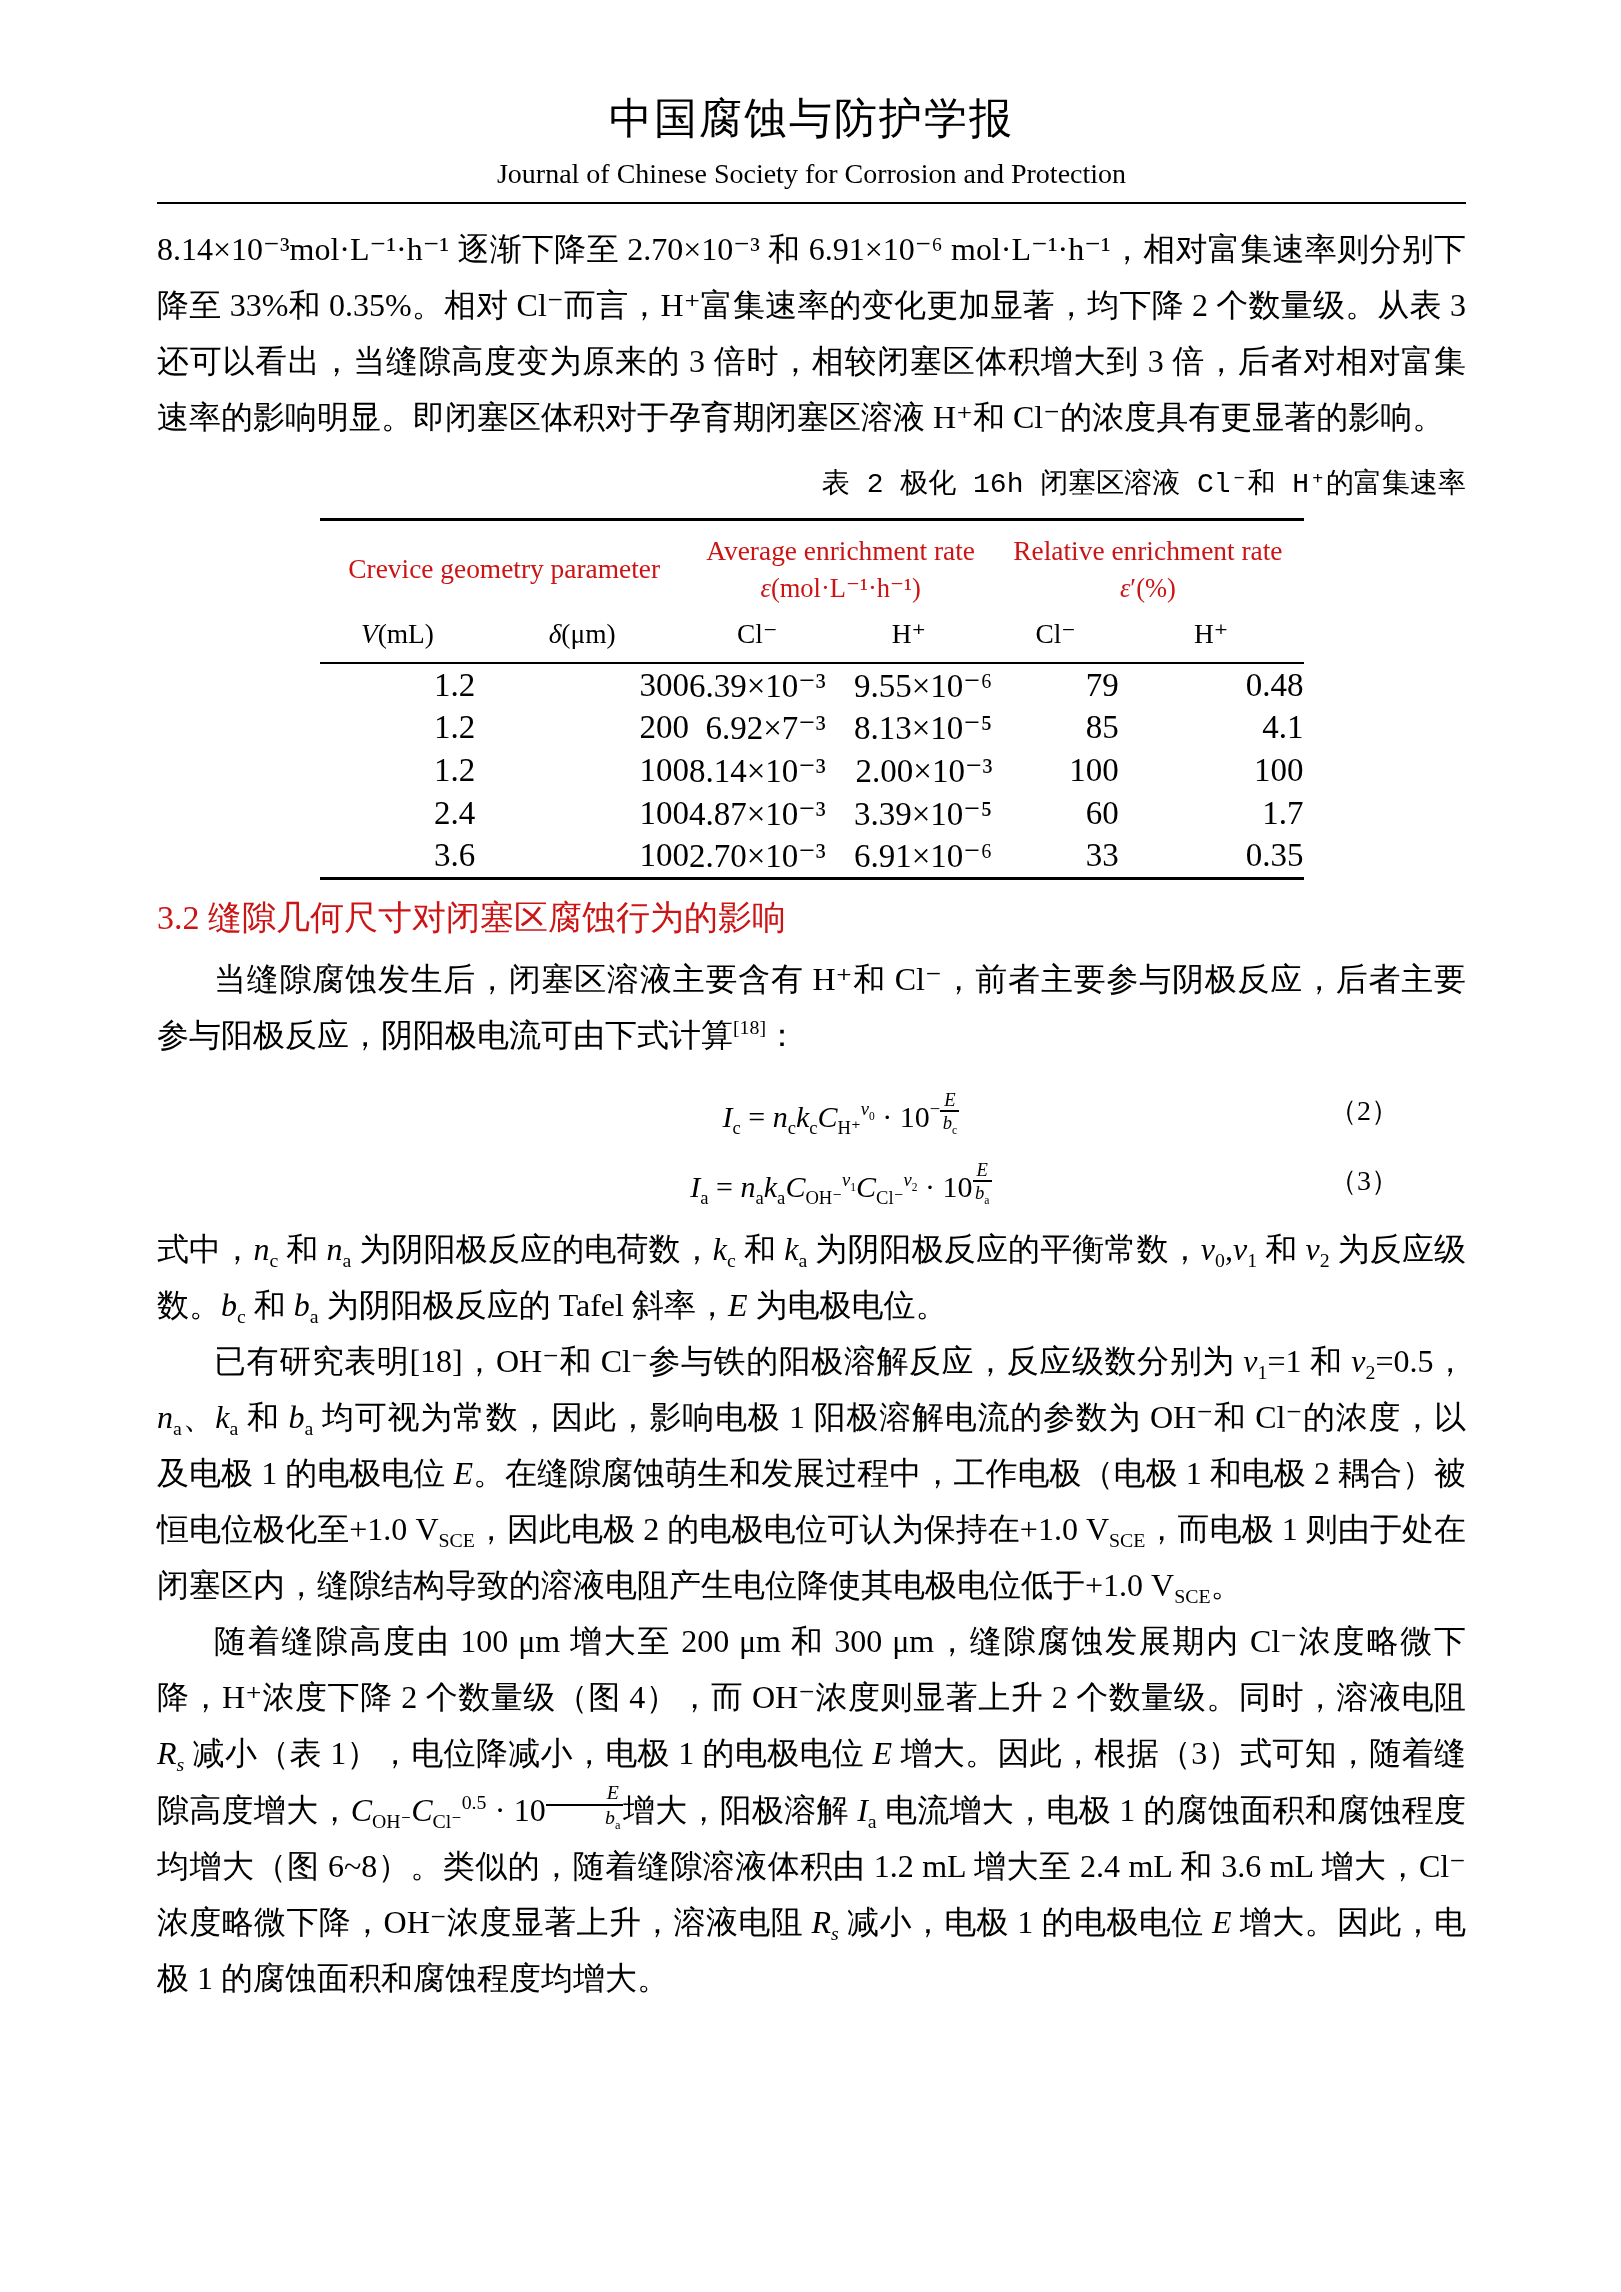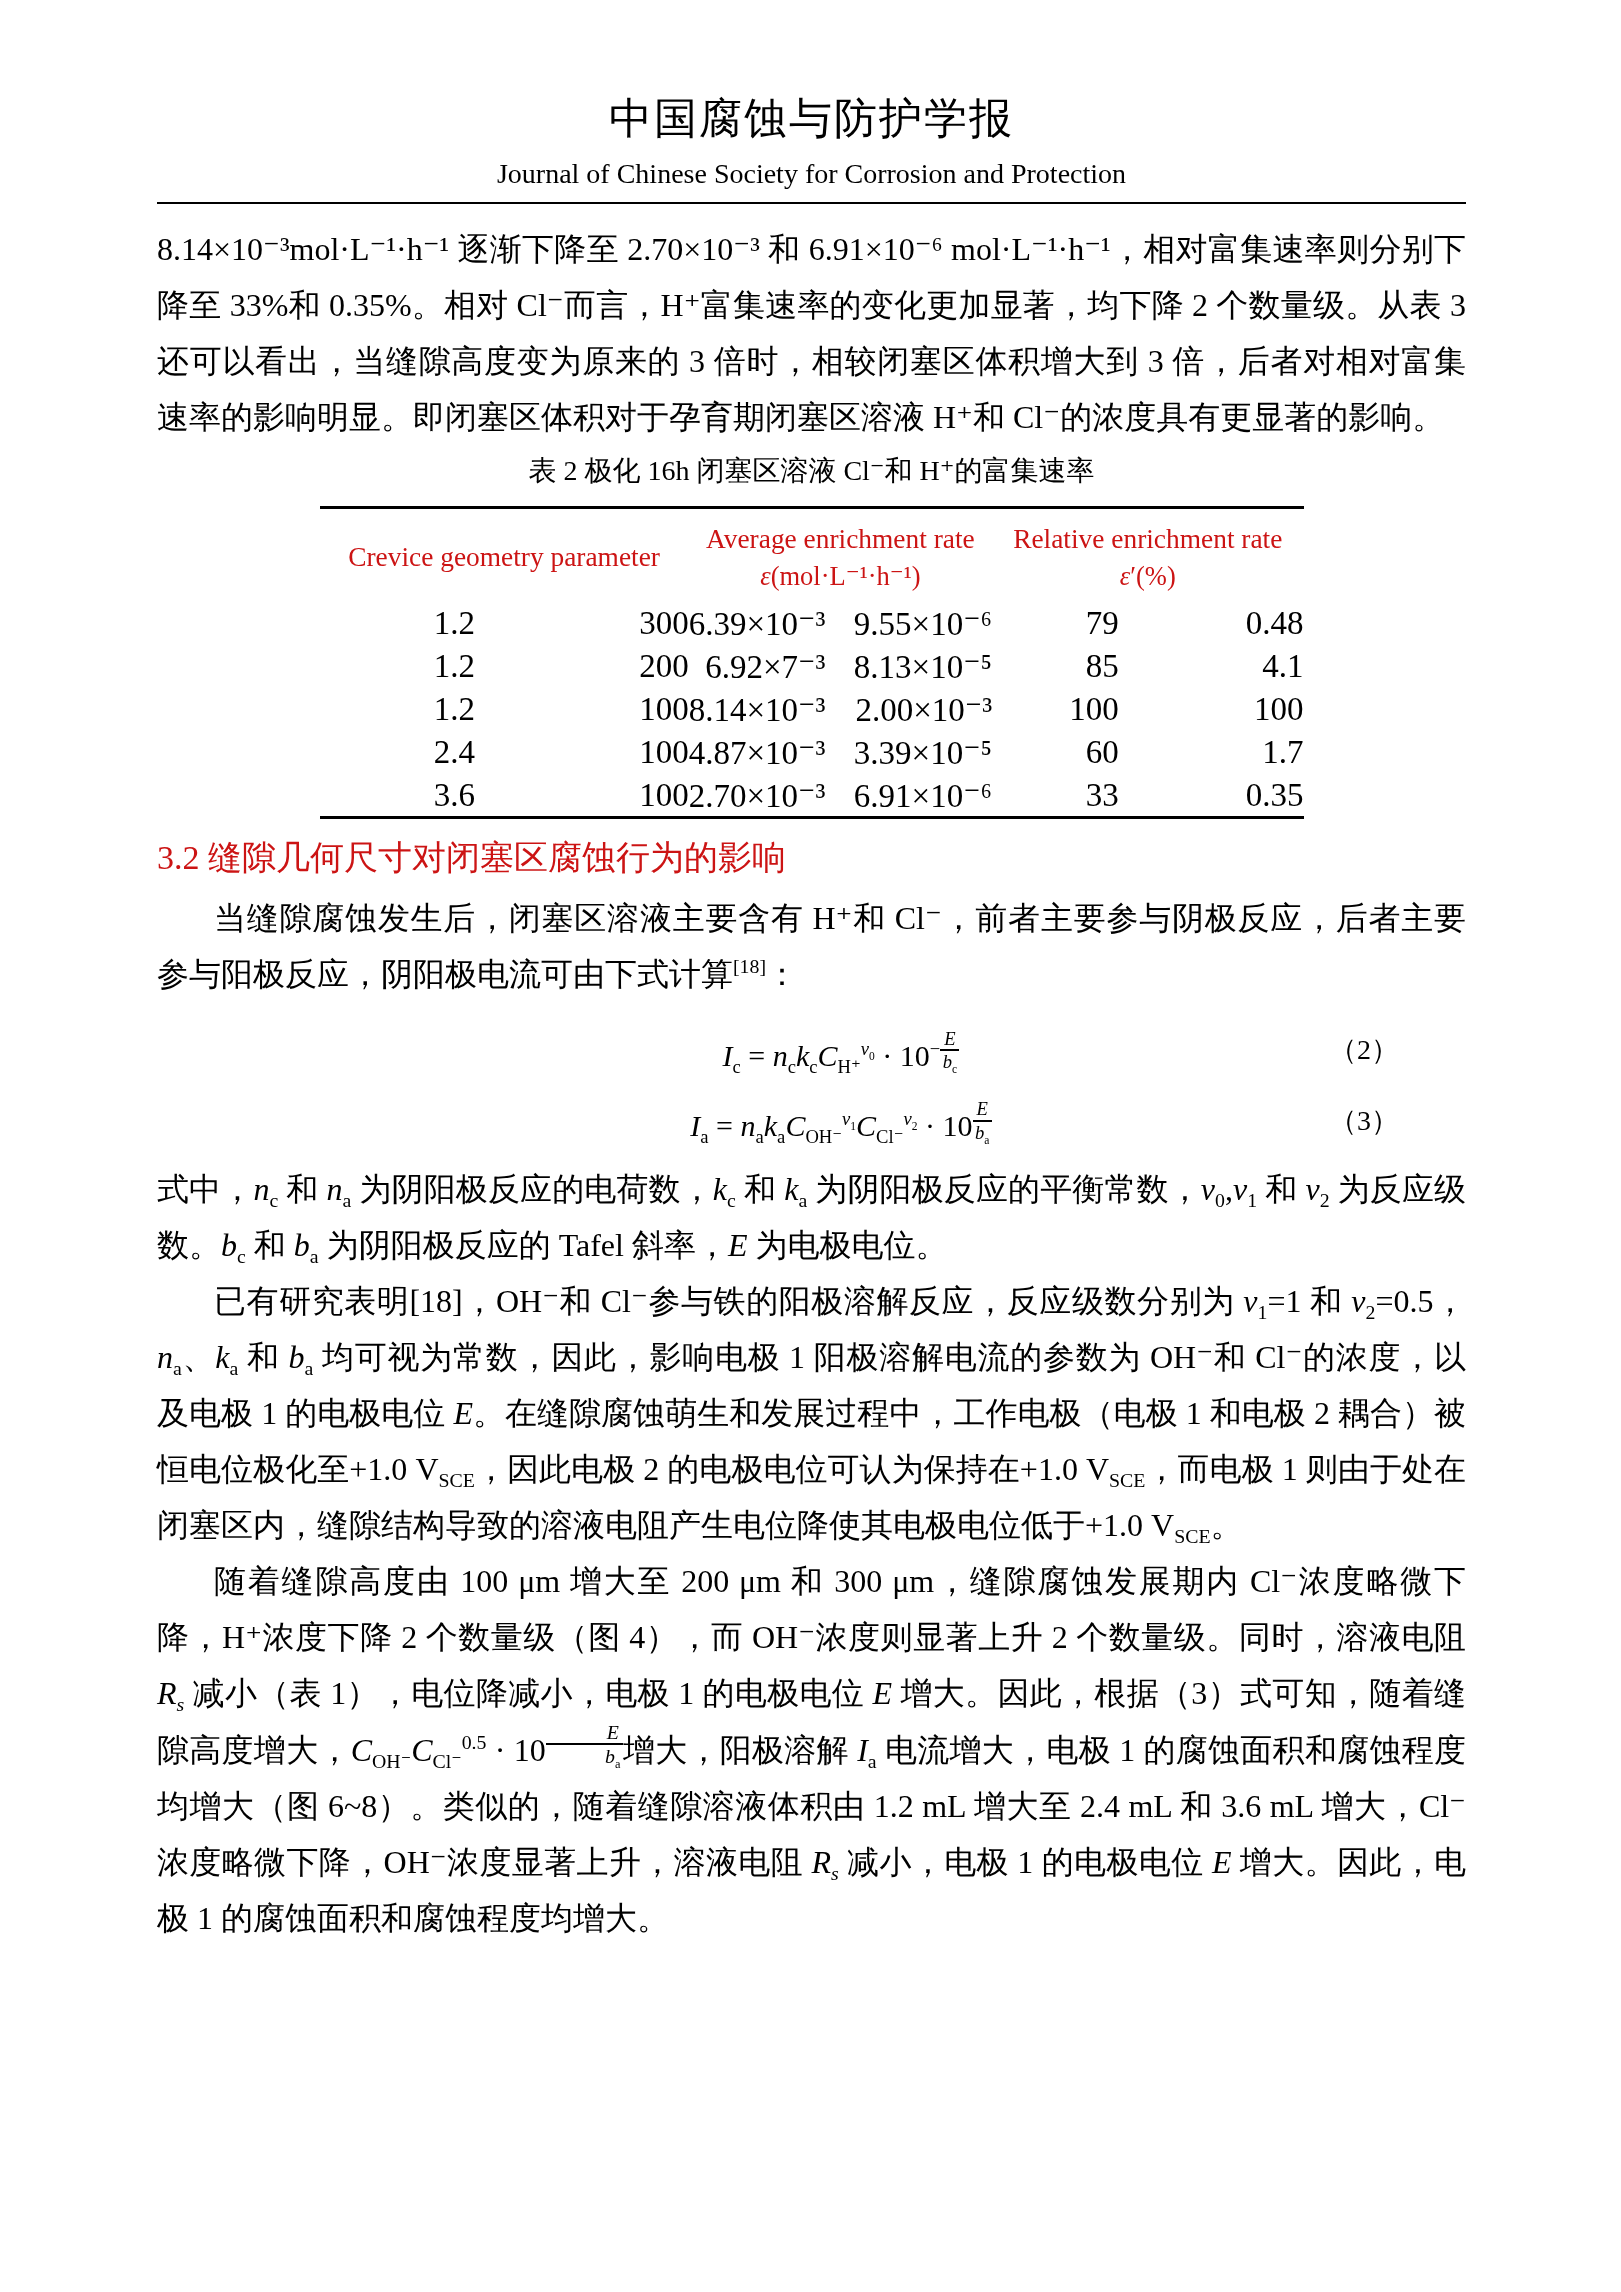--- a/index.html
+++ b/index.html
@@ -16,21 +16,21 @@
   .jtitle { margin-top: 90px; text-align: center; font-size: 43px; letter-spacing: 2px; }
   .jsub   { margin-top: 9.8px; text-align: center; font-size: 28px; }
   .headrule { margin-top: 11.8px; border-top: 2.9px solid #000; height: 0; }
 
   .para { font-size: 32px; line-height: 56px; text-align: justify; margin: 0; }
   .p1 { margin-top: 17.6px; }
   .indent { text-indent: 57px; }
   sup, sub { font-size: 62%; line-height: 0; }
   i { font-style: italic; }
 
-  .cap-cn { margin-top: 7px; font-size: 28px; text-align: center; }
+  .cap-cn { margin-top: 19px; font-size: 28px; text-align: right; font-family: Liberation Mono, monospace; }
   .cap-en { margin-top: 17.6px; font-size: 27.4px; text-align: center; color: var(--accent-red, #c11); }
 
   table.t2 {
     width: 984px; margin: 15.7px auto 0;
     border-collapse: collapse;
     border-top: 3.9px solid #000; border-bottom: 3.9px solid #000;
   }
   .t2 td { text-align: center; vertical-align: middle; padding: 0; font-weight: normal; }
   .ghead td { color: var(--accent-red, #c11); font-size: 27.4px; padding: 11.8px 0 7.8px; line-height: 37px; }
   .ghead .unit { font-size: 26.5px; }
@@ -76,20 +76,28 @@
           <div>Crevice geometry parameter</div>
         </td>
         <td colspan="2">
           <div>Average enrichment rate</div>
           <div class="unit"><i>ε</i>(mol·L⁻¹·h⁻¹)</div>
         </td>
         <td colspan="2">
           <div>Relative enrichment rate</div>
           <div class="unit"><i>ε</i>′(%)</div>
         </td>
+      </tr>
+      <tr class="subhead">
+        <td><i>V</i>(mL)</td>
+        <td><i>δ</i>(μm)</td>
+        <td>Cl⁻</td>
+        <td>H⁺</td>
+        <td>Cl⁻</td>
+        <td>H⁺</td>
       </tr>
       <tr class="drow">
         <td>1.2</td>
         <td>300</td>
         <td>6.39×10⁻³</td>
         <td>9.55×10⁻⁶</td>
         <td>79</td>
         <td>0.48</td>
       </tr>
       <tr class="drow">

